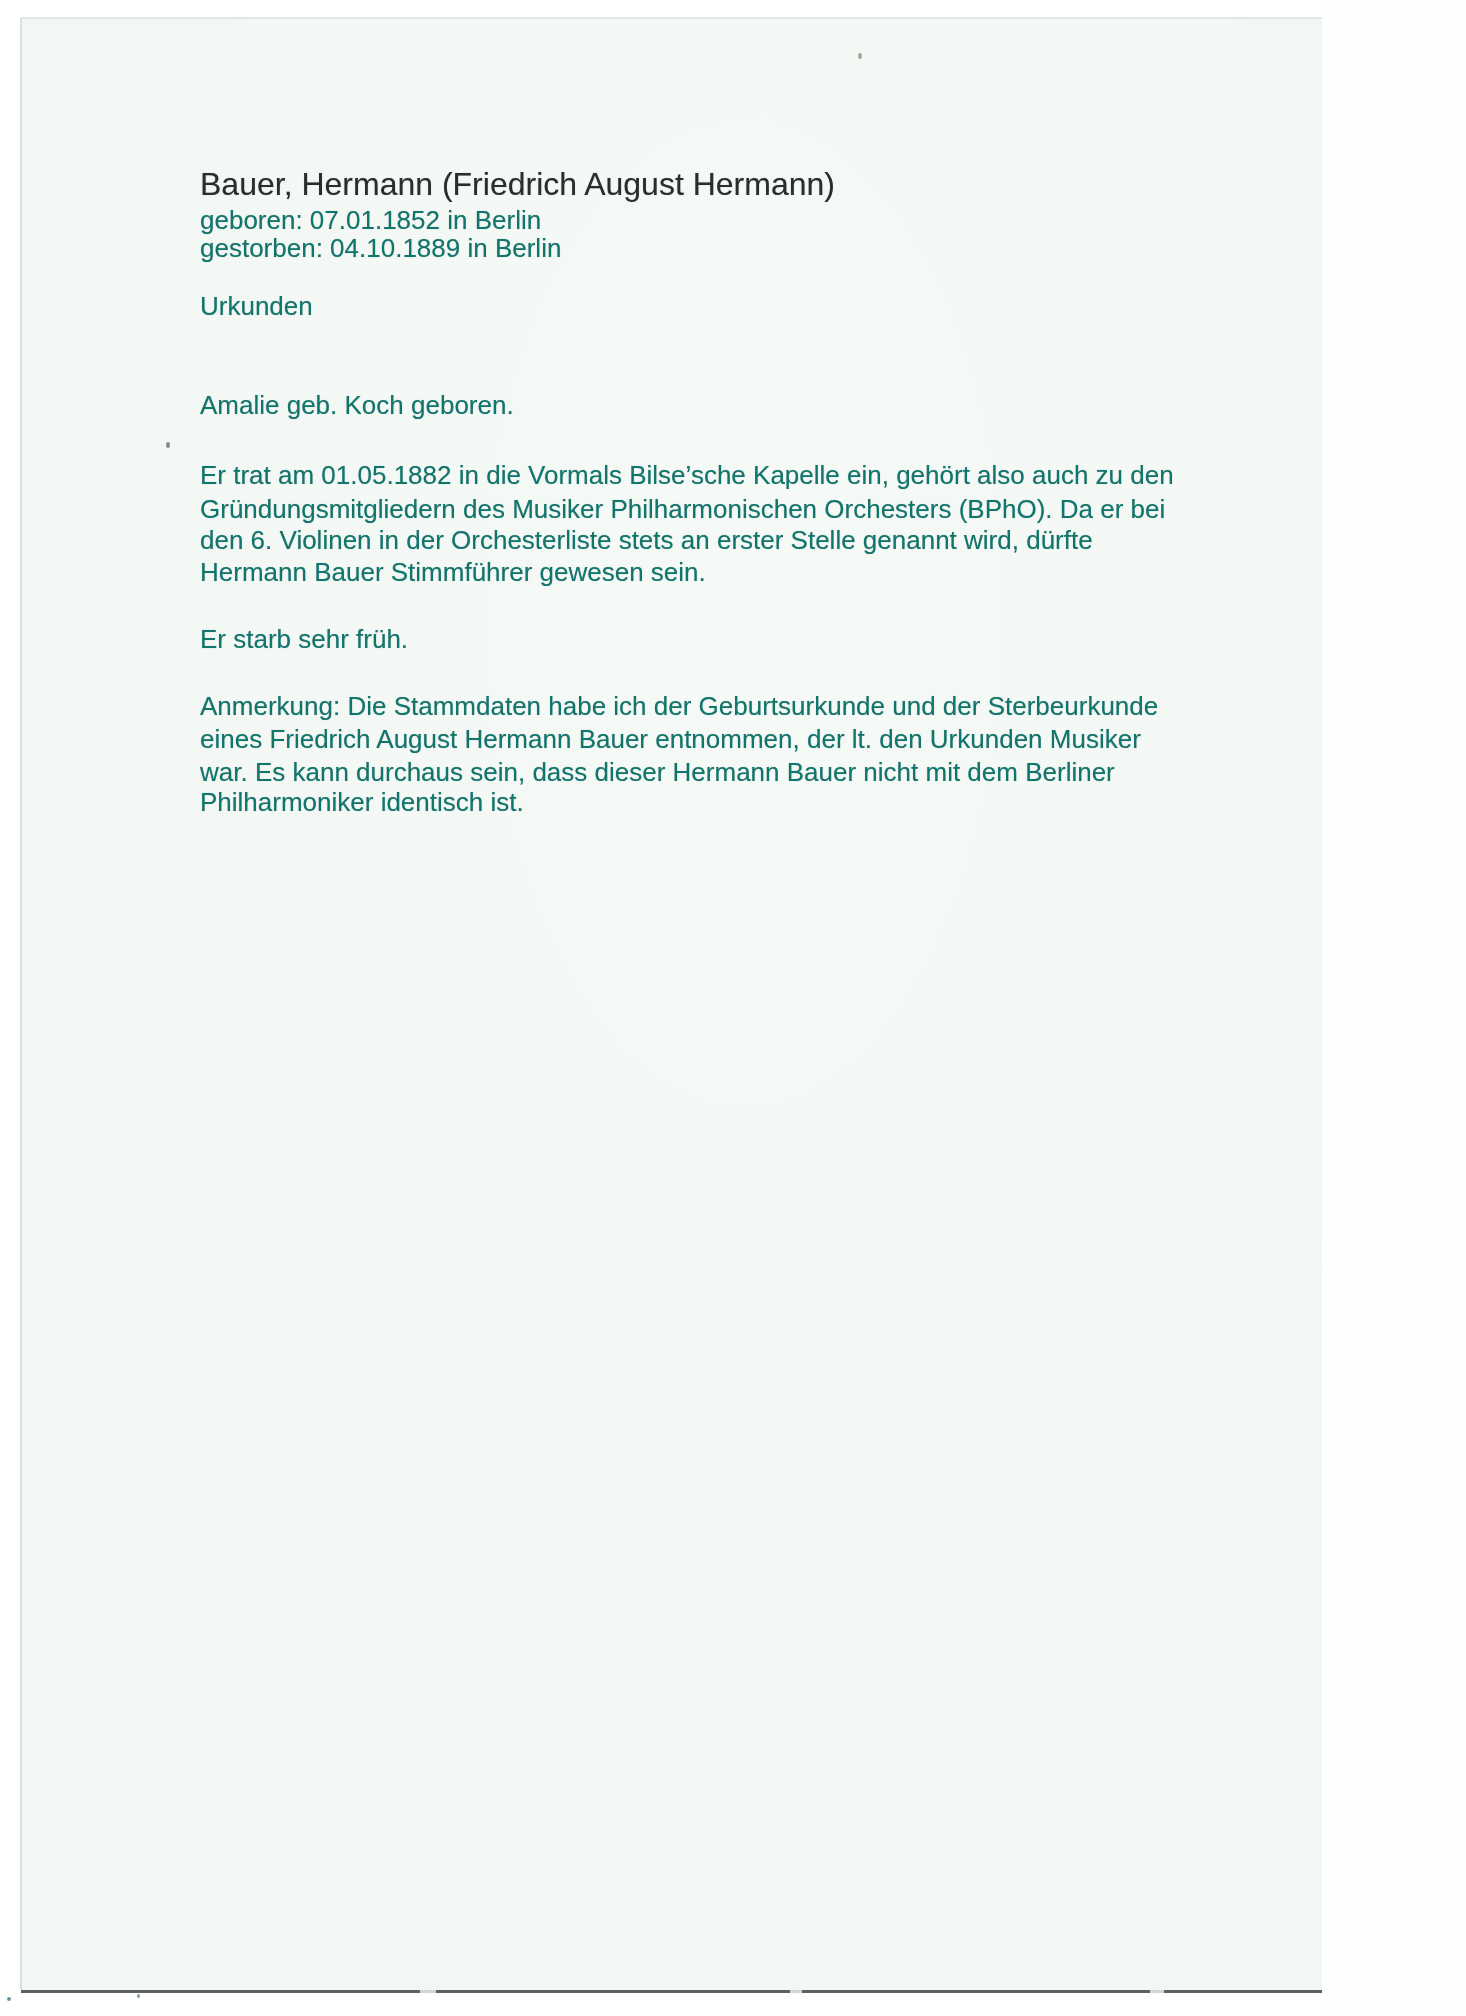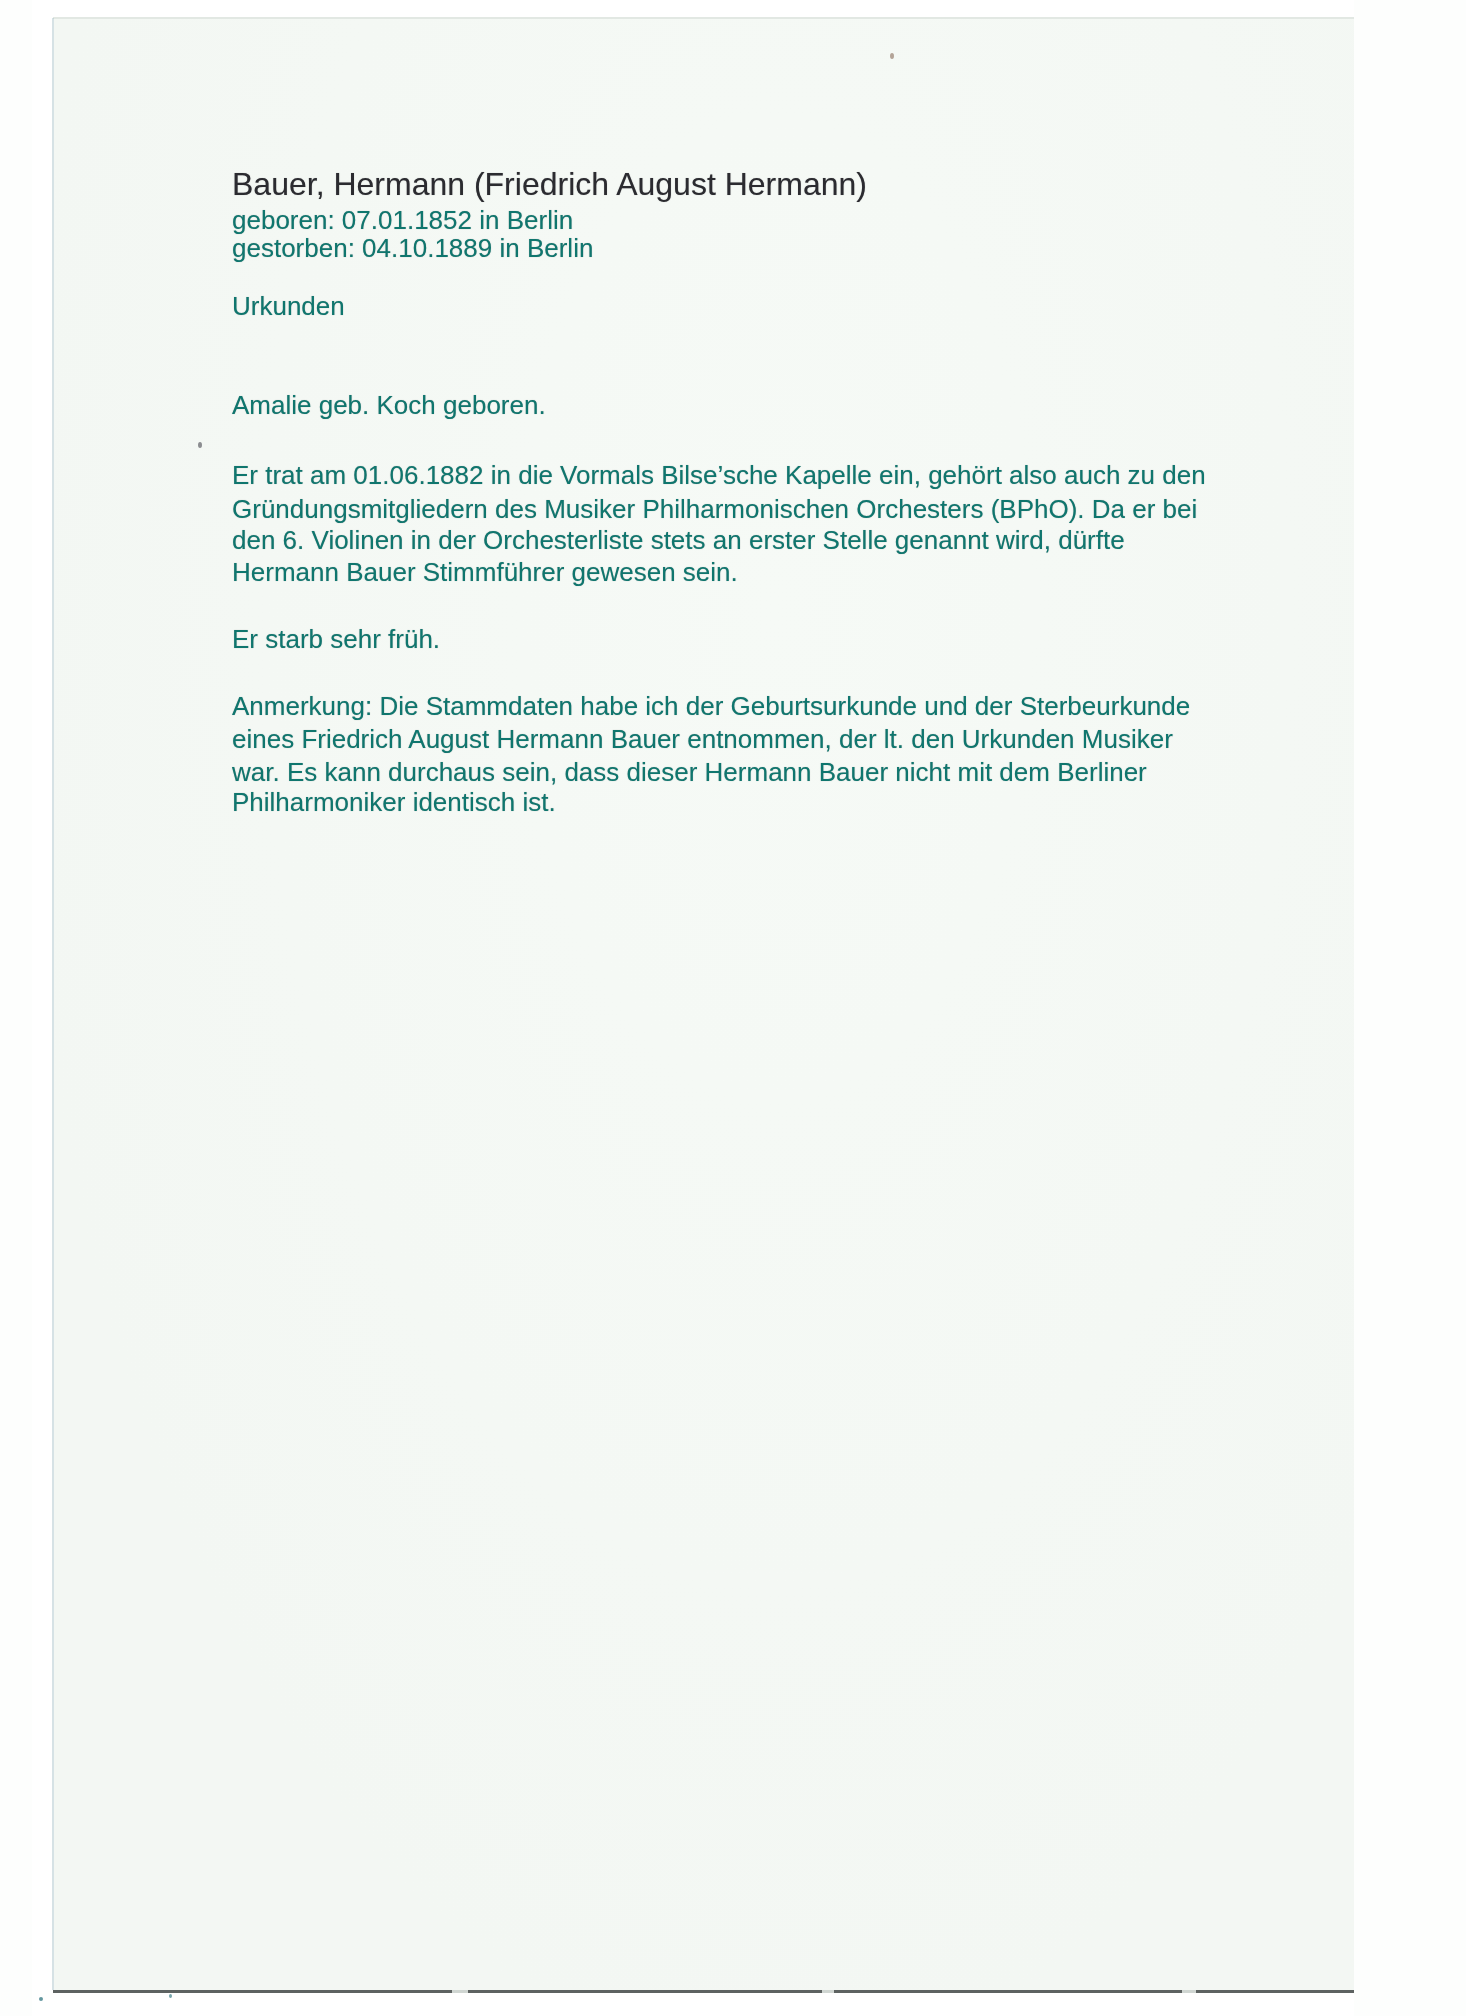--- a/index.html
+++ b/index.html
@@ -7,21 +7,20 @@
     padding: 0;
     background: #fdfefd;
   }
   .page {
     position: relative;
     width: 1322px;
     height: 2016px;
     overflow: hidden;
     background: #ffffff;
     font-family: "Liberation Sans", "DejaVu Sans", sans-serif;
-    margin-left: 32px;
   }
   
   .paper {
     position: absolute;
     left: 22px;
     top: 18px;
     width: 1444px;
     height: 1972px;
     background: radial-gradient(ellipse at 50% 30%, #f6faf6 0%, #f3f7f3 75%);
   }
@@ -95,21 +94,21 @@
   <div class="edge-gap" style="left:1150px;width:14px;"></div>
 
   <div class="tl heading" style="top:164px;">Bauer, Hermann (Friedrich August Hermann)</div>
   <div class="tl" style="top:204px;">geboren: 07.01.1852 in Berlin</div>
   <div class="tl" style="top:232px;">gestorben: 04.10.1889 in Berlin</div>
 
   <div class="tl" style="top:290px;">Urkunden</div>
 
   <div class="tl" style="top:389px;">Amalie geb. Koch geboren.</div>
 
-  <div class="tl" style="top:459px;">Er trat am 01.06.1882 in die Vormals Bilse’sche Kapelle ein, gehört also auch zu den</div>
+  <div class="tl" style="top:459px;">Er trat am 01.05.1882 in die Vormals Bilse’sche Kapelle ein, gehört also auch zu den</div>
   <div class="tl" style="top:493px;">Gründungsmitgliedern des Musiker Philharmonischen Orchesters (BPhO). Da er bei</div>
   <div class="tl" style="top:524px;">den 6. Violinen in der Orchesterliste stets an erster Stelle genannt wird, dürfte</div>
   <div class="tl" style="top:556px;">Hermann Bauer Stimmführer gewesen sein.</div>
 
   <div class="tl" style="top:623px;">Er starb sehr früh.</div>
 
   <div class="tl" style="top:690px;">Anmerkung: Die Stammdaten habe ich der Geburtsurkunde und der Sterbeurkunde</div>
   <div class="tl" style="top:723px;">eines Friedrich August Hermann Bauer entnommen, der lt. den Urkunden Musiker</div>
   <div class="tl" style="top:756px;">war. Es kann durchaus sein, dass dieser Hermann Bauer nicht mit dem Berliner</div>
   <div class="tl" style="top:786px;">Philharmoniker identisch ist.</div>

